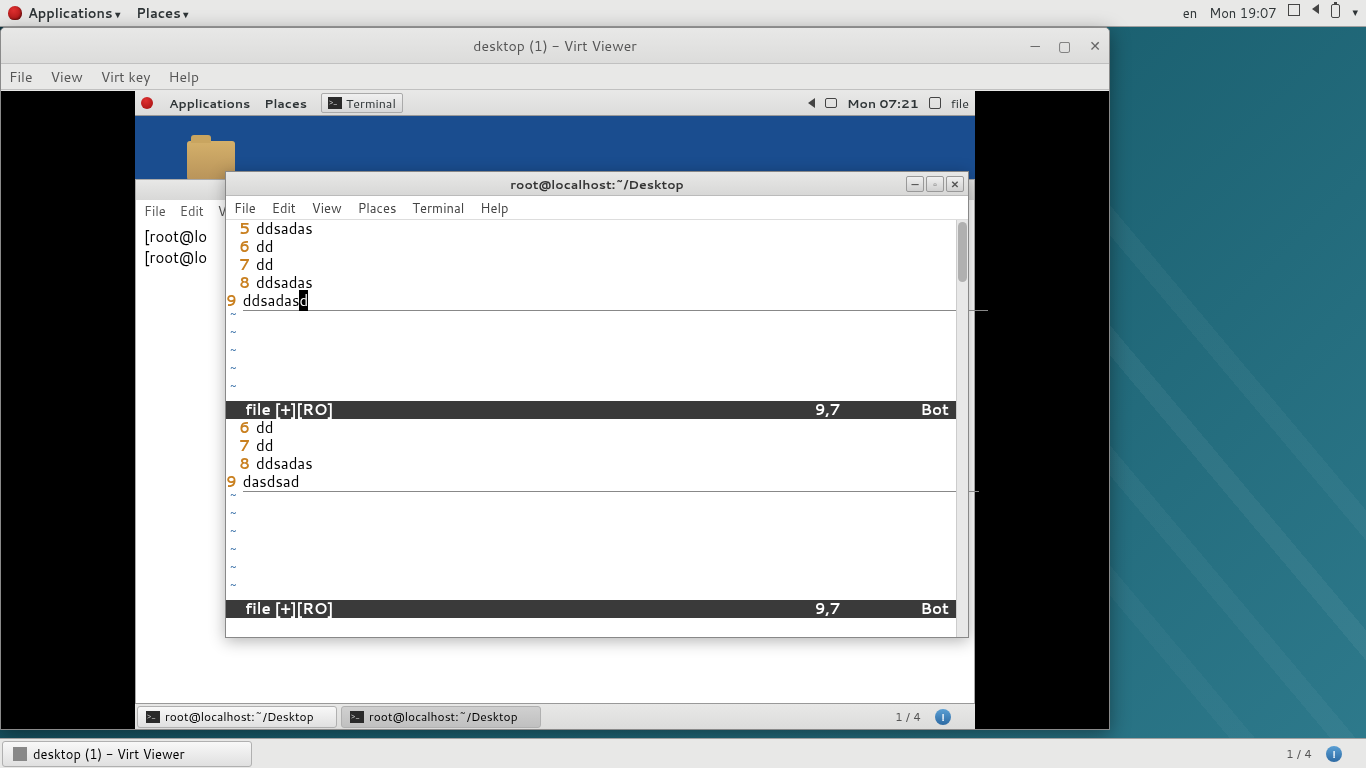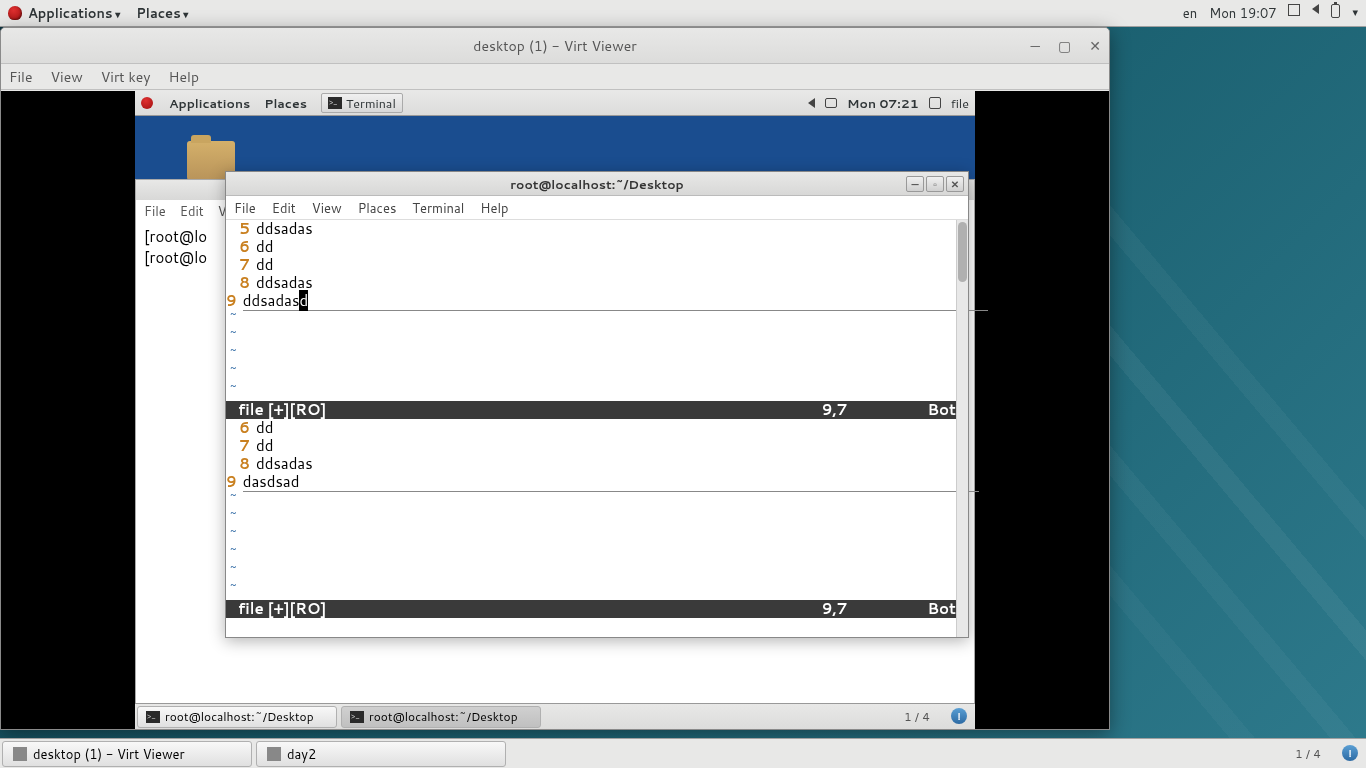--- a/index.html
+++ b/index.html
@@ -9,21 +9,21 @@
 .host-top-bar{position:absolute;top:0;left:0;right:0;height:27px;background:#e8e8e7;border-bottom:1px solid #a0a0a0;display:flex;align-items:center;padding:0 8px;font-size:13px;color:#2e3436}
 .host-top-bar .hat{width:14px;height:14px;background:radial-gradient(circle at 40% 30%,#e03030,#a01010);border-radius:50% 50% 45% 45%;margin-right:6px;box-shadow:inset -1px -1px 2px rgba(0,0,0,.4)}
 .host-top-bar .menu{font-weight:bold;margin-right:16px;cursor:pointer}
 .host-top-bar .menu::after{content:" ▾";font-size:10px}
 .host-top-bar .spacer{flex:1}
 .host-top-bar .tray{display:flex;gap:12px}
 .host-top-bar .tray span{cursor:pointer}
 .host-bottom-bar{position:absolute;bottom:0;left:0;right:0;height:30px;background:#e8e8e7;border-top:1px solid #a0a0a0;display:flex;align-items:center;font-size:13px}
 .task-btn{height:26px;margin:2px 2px;padding:0 10px;background:linear-gradient(#f8f8f8,#e0e0e0);border:1px solid #b0b0b0;border-radius:3px;display:flex;align-items:center;gap:6px;min-width:250px;cursor:pointer}
 .task-btn .ic{width:14px;height:14px;background:#555;display:inline-block}
-.ws-ind{margin-left:auto;margin-right:8px;font-size:12px;color:#555;display:flex;align-items:flex-start;gap:21px}
+.ws-ind{margin-left:auto;margin-right:24px;font-size:12px;color:#555;display:flex;align-items:center;gap:14px}
 .ws-ind .dot{width:16px;height:16px;border-radius:50%;background:linear-gradient(#5a9fd4,#2d6aa3);display:flex;align-items:center;justify-content:center;color:#fff;font-size:10px;font-weight:bold}
 .virt-window{position:absolute;left:0;top:27px;width:1110px;height:703px;background:#e8e8e7;border:1px solid #8a8a8a;border-radius:5px 5px 0 0;box-shadow:0 5px 20px rgba(0,0,0,.4)}
 .virt-titlebar{height:36px;background:linear-gradient(#e8e8e7,#dcdcdb);border-bottom:1px solid #c0c0c0;border-radius:5px 5px 0 0;display:flex;align-items:center;justify-content:center;position:relative;font-size:14px;color:#555}
 .virt-titlebar .wbtns{position:absolute;right:8px;display:flex;gap:18px;color:#666;font-size:14px}
 .virt-titlebar .wbtns span{cursor:pointer}
 .virt-menubar{height:26px;display:flex;align-items:center;padding:0 8px;gap:18px;font-size:14px;color:#555;border-bottom:1px solid #c0c0c0}
 .virt-menubar span{cursor:pointer}
 .virt-viewport{position:absolute;top:63px;left:0;right:0;bottom:0;background:#000}
 .guest{position:absolute;left:134px;top:0;right:134px;bottom:0;background:#1a4d8f}
 .guest-top{height:25px;background:linear-gradient(#e8e8e7,#dcdcdb);border-bottom:1px solid #999;display:flex;align-items:center;padding:0 6px;font-size:12.5px;color:#2e3436;gap:14px}
@@ -47,21 +47,21 @@
 .fg-body{height:calc(100% - 48px);display:flex;flex-direction:column;font-family:"DejaVu Sans Mono",monospace;font-size:15px;position:relative}
 .fg-body .scroll{position:absolute;right:0;top:0;bottom:0;width:12px;background:#e8e8e8;border-left:1px solid #ccc}
 .fg-body .scroll .thumb{position:absolute;left:1px;right:1px;top:2px;height:60px;background:#b0b0b0;border-radius:5px}
 .pane{background:#fff}
 .ln{display:flex;line-height:18px}
 .ln .num{width:30px;text-align:right;color:#c98020;font-weight:bold;padding-right:6px}
 .ln .txt{color:#000}
 .ln .txt.ul{border-bottom:1px solid #888;padding-right:680px}
 .ln .cursor{background:#000;color:#fff}
 .tilde{color:#4a7db0;padding-left:2px;line-height:18px}
-.statusbar{background:#3a3a3a;color:#fff;font-weight:bold;display:flex;padding:0 12px;line-height:18px}
+.statusbar{background:#3a3a3a;color:#fff;font-weight:bold;display:flex;padding:0 19px;line-height:18px}
 .statusbar .mid{flex:1}
 .guest-bottom{position:absolute;bottom:0;left:0;right:0;height:26px;background:linear-gradient(#e8e8e7,#dcdcdb);border-top:1px solid #999;display:flex;align-items:center;font-size:12px}
 .guest-bottom .tbtn{height:22px;margin:2px;padding:0 8px;background:linear-gradient(#f8f8f8,#e0e0e0);border:1px solid #b0b0b0;border-radius:3px;display:flex;align-items:center;gap:5px;min-width:200px;cursor:pointer}
 .guest-bottom .tbtn.active{background:linear-gradient(#d0d0d0,#c0c0c0)}
 .ic-term{width:14px;height:12px;background:#2a2a2a;display:inline-block;position:relative}
 .ic-term::after{content:">_";color:#ccc;font-size:8px;position:absolute;left:1px;top:-1px}
 .ic-vol{display:inline-block;width:0;height:0;border-top:5px solid transparent;border-bottom:5px solid transparent;border-right:7px solid #444;position:relative}
 .ic-net{display:inline-block;width:12px;height:10px;border:1.5px solid #444;border-radius:2px;position:relative}
 .ic-bat{display:inline-block;width:9px;height:14px;border:1.5px solid #444;border-radius:2px;position:relative}
 .ic-bat::before{content:"";position:absolute;top:-3px;left:2px;width:3px;height:2px;background:#444}
@@ -245,21 +245,17 @@
       </div>
     </div>
   </div>
 </div>
 
 <div class="host-bottom-bar">
   <div class="task-btn">
       <span class="ic" style="background:#888"></span>
       <span>desktop (1) - Virt Viewer</span>
     </div>
-  <div class="task-btn">
-      <span class="ic" style="background:#888"></span>
-      <span>day2</span>
-    </div>
   <div class="ws-ind">
     <span>1 / 4</span>
     <span class="dot">!</span>
   </div>
 </div>
 
 </body></html>

